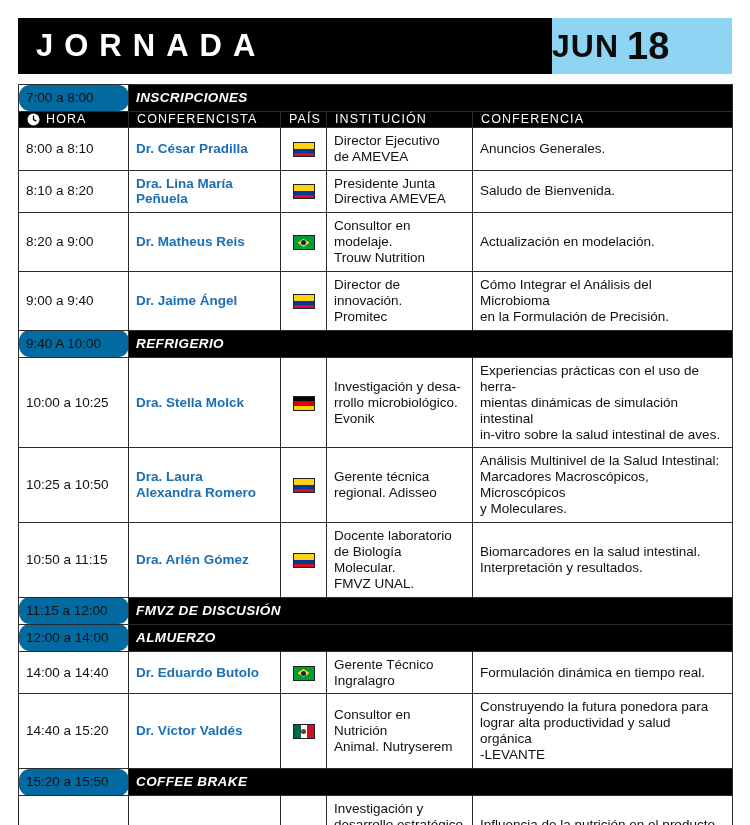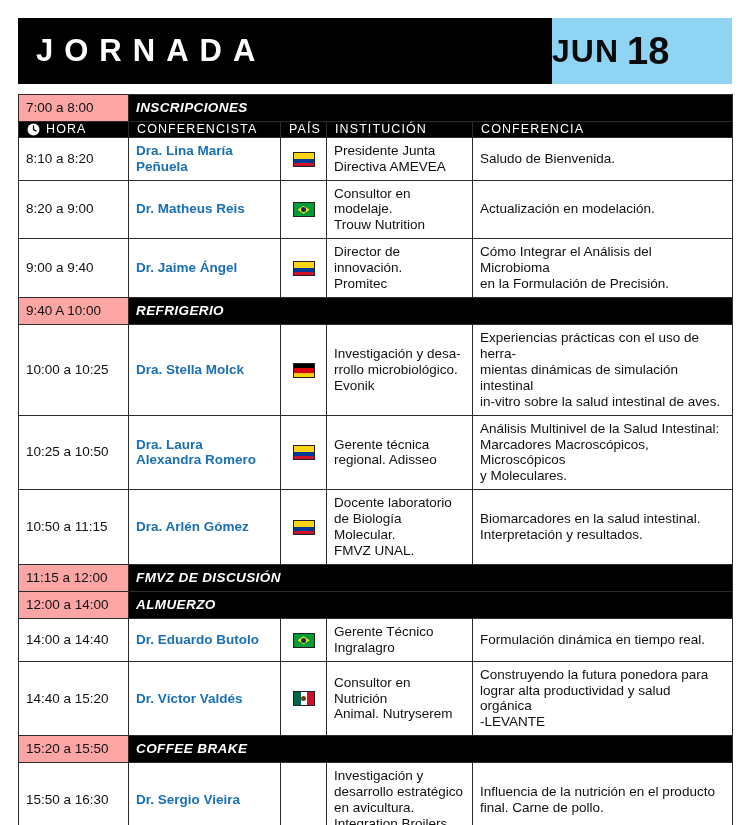--- a/index.html
+++ b/index.html
@@ -20,21 +20,21 @@
     height: 825px;
     box-sizing: border-box;
     padding: 18px 18px 0 18px;
   }
 
   
   .header {
     position: relative;
     display: flex;
     align-items: stretch;
-    height: 66px;
+    height: 56px;
     margin-bottom: 10px;
   }
   .header-title {
     flex: 1 1 auto;
     background: #000000;
     color: #ffffff;
     display: flex;
     align-items: center;
     padding-left: 18px;
     font-size: 31px;
@@ -77,24 +77,25 @@
   col.c-spk   { width: 152px; }
   col.c-flag  { width: 46px;  }
   col.c-inst  { width: 146px; }
   col.c-conf  { width: 260px; }
 
   
   tr.banner td {
     border: 1px solid #2b2b2b;
   }
   .banner-time {
-    background: #fca5a5;
+    background: #0369a1;
     color: #111111;
     font-size: 14px;
     white-space: nowrap;
+    border-radius: 11px;
   }
   .banner-label {
     background: #000000;
     color: #ffffff;
     font-size: 19px;
     font-weight: bold;
     letter-spacing: 0.4px;
     padding: 4px 10px;
     font-style: italic;
   }
@@ -248,20 +249,27 @@
                 </svg></span>
               <span>HORA</span>
             </span>
           </td>
           <td>CONFERENCISTA</td>
           <td>PAÍS</td>
           <td>INSTITUCIÓN</td>
           <td>CONFERENCIA</td>
         </tr>
         <tr>
+          <td class="cell-time">8:00 a 8:10</td>
+          <td class="cell-speaker">Dr. César Pradilla</td>
+          <td class="cell-flag"><span class="flag flag-co"></span></td>
+          <td class="cell-inst">Director Ejecutivo<br>de AMEVEA</td>
+          <td class="cell-conf">Anuncios Generales.</td>
+        </tr>
+        <tr>
           <td class="cell-time">8:10 a 8:20</td>
           <td class="cell-speaker">Dra. Lina María Peñuela</td>
           <td class="cell-flag"><span class="flag flag-co"></span></td>
           <td class="cell-inst">Presidente Junta<br>Directiva AMEVEA</td>
           <td class="cell-conf">Saludo de Bienvenida.</td>
         </tr>
         <tr>
           <td class="cell-time">8:20 a 9:00</td>
           <td class="cell-speaker">Dr. Matheus Reis</td>
           <td class="cell-flag"><span class="flag flag-br"></span></td>

